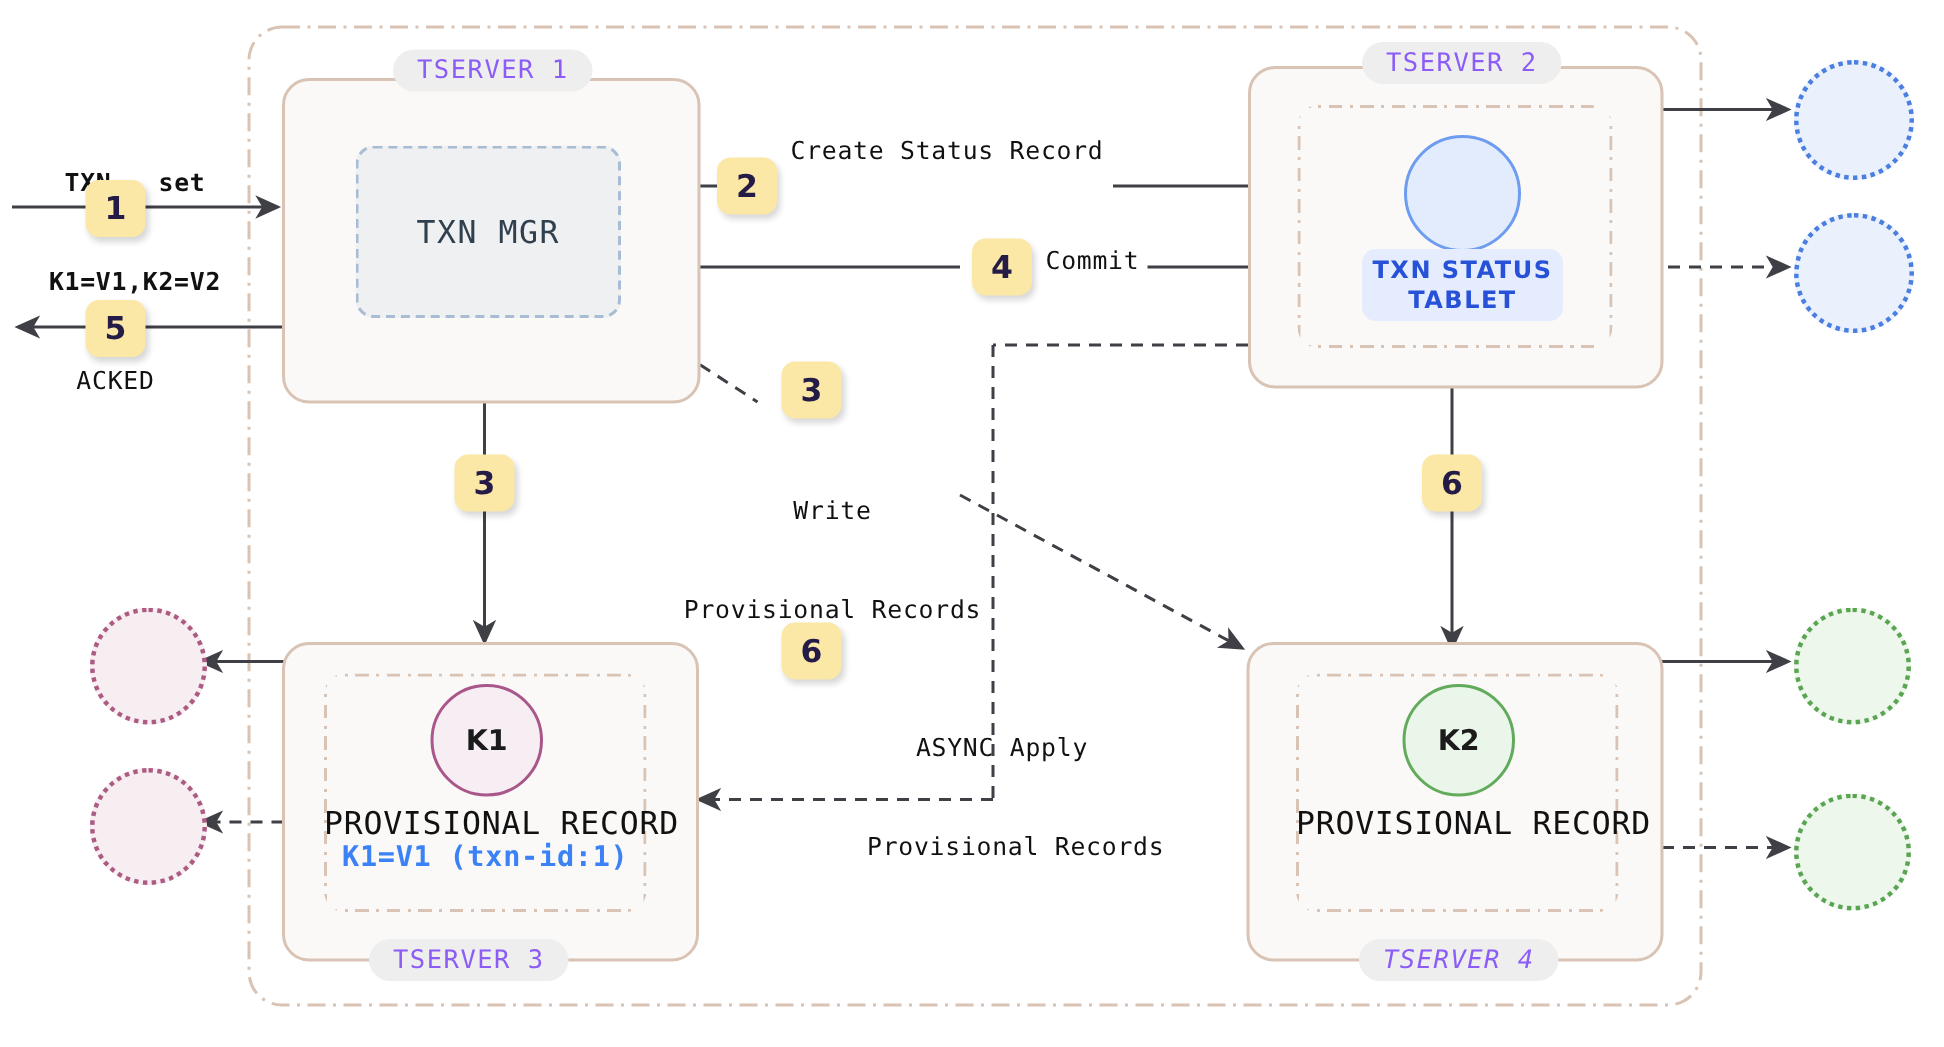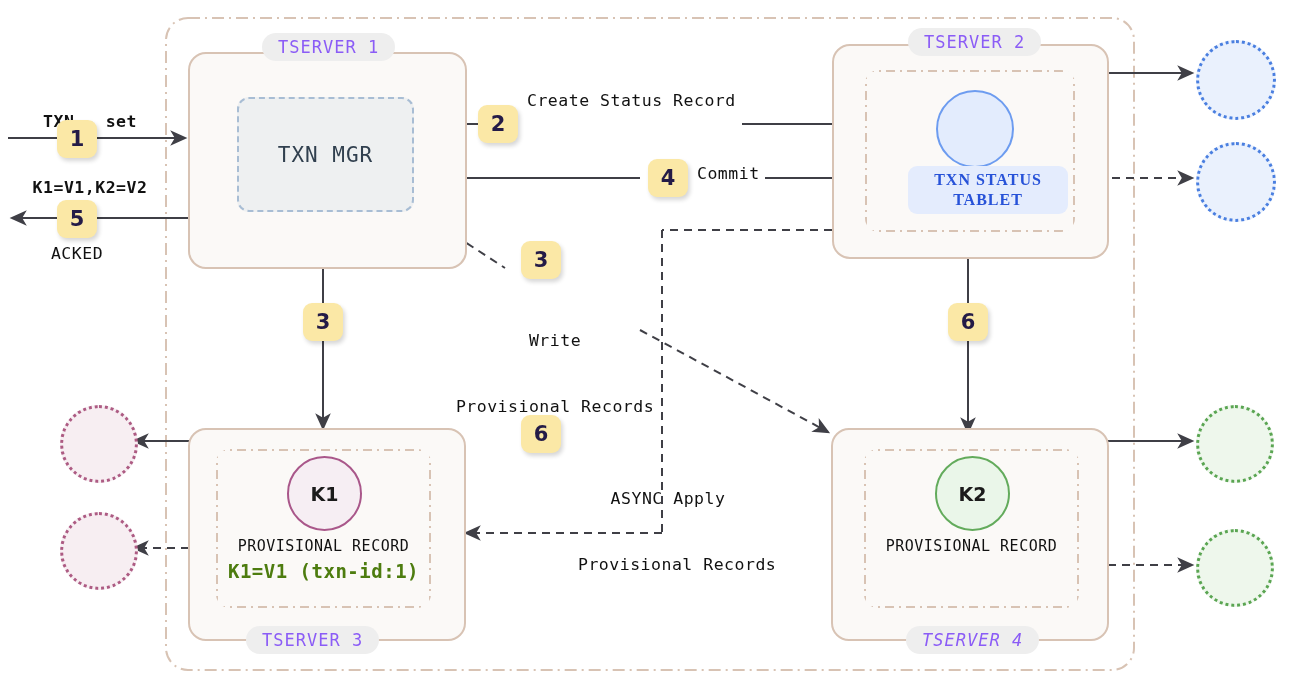--- a/index.html
+++ b/index.html
@@ -42,23 +42,23 @@
   .keycircle{position:absolute;border-radius:50%;display:flex;align-items:center;
      justify-content:center;font-family:"DejaVu Sans",sans-serif;font-weight:bold;font-size:19px;color:#1b1b1b;}
   .key-k1{background:#f6eef3;border:2px solid #a9578a;}
   .key-k2{background:#eaf6e9;border:2px solid #63ab5c;}
   .statuscircle{position:absolute;border-radius:50%;background:#e3ecfd;border:2px solid #6d9cf0;}
 
   .tablet-chip{position:absolute;background:#e4ecfd;border-radius:9px;color:#2752d8;
      font-family:"DejaVu Sans",sans-serif;font-weight:bold;font-size:16px;letter-spacing:1px;
      display:flex;flex-direction:column;align-items:center;justify-content:center;line-height:1.25;}
 
-  .rec-title{position:absolute;text-align:center;font-size:15px;color:#111;letter-spacing:0.5px;white-space:nowrap;}
+  .rec-title{position:absolute;text-align:center;font-size:21px;color:#111;letter-spacing:0.5px;white-space:nowrap;}
   .rec-val{position:absolute;text-align:center;font-size:19px;font-weight:bold;white-space:nowrap;letter-spacing:0.5px;}
-  .rec-val.pink{color:#4d7c0f;}
+  .rec-val.pink{color:#3b82f6;}
   .rec-val.green{color:#2f6b2a;}
 </style>
 </head>
 <body>
 
 <div id="stage">
 
   <svg id="wires" viewBox="0 0 1296 698">
     <defs>
       <marker id="ah" markerWidth="9" markerHeight="9" refX="7.4" refY="4.5" orient="auto">
@@ -102,21 +102,21 @@
   </svg>
 
   <div class="srv" style="left:188px;top:52px;width:275px;height:213px;"></div>
   <div class="srv-label" style="left:262px;top:33px;">TSERVER 1</div>
   <div class="txnmgr" style="left:237px;top:97px;width:173px;height:111px;">TXN MGR</div>
 
   <div class="srv" style="left:832px;top:44px;width:273px;height:211px;"></div>
   <div class="srv-label" style="left:908px;top:28px;">TSERVER 2</div>
   <div class="inner-dashdot" style="left:865px;top:70px;width:210px;height:162px;"></div>
   <div class="statuscircle" style="left:936px;top:90px;width:74px;height:74px;"></div>
-  <div class="tablet-chip" style="left:908px;top:166px;width:160px;height:48px;font-family:Liberation Serif, serif;">
+  <div class="tablet-chip" style="left:908px;top:166px;width:134px;height:48px;">
     <span>TXN STATUS</span>
     <span>TABLET</span>
   </div>
 
   <div class="srv" style="left:188px;top:428px;width:274px;height:209px;"></div>
   <div class="srv-label" style="left:246px;top:626px;">TSERVER 3</div>
   <div class="inner-dashdot" style="left:216px;top:449px;width:215px;height:159px;"></div>
   <div class="keycircle key-k1" style="left:287px;top:456px;width:71px;height:71px;">K1</div>
   <div class="rec-title" style="left:216px;top:537px;width:215px;">PROVISIONAL RECORD</div>
   <div class="rec-val pink" style="left:216px;top:560px;width:215px;">K1=V1 (txn-id:1)</div>

